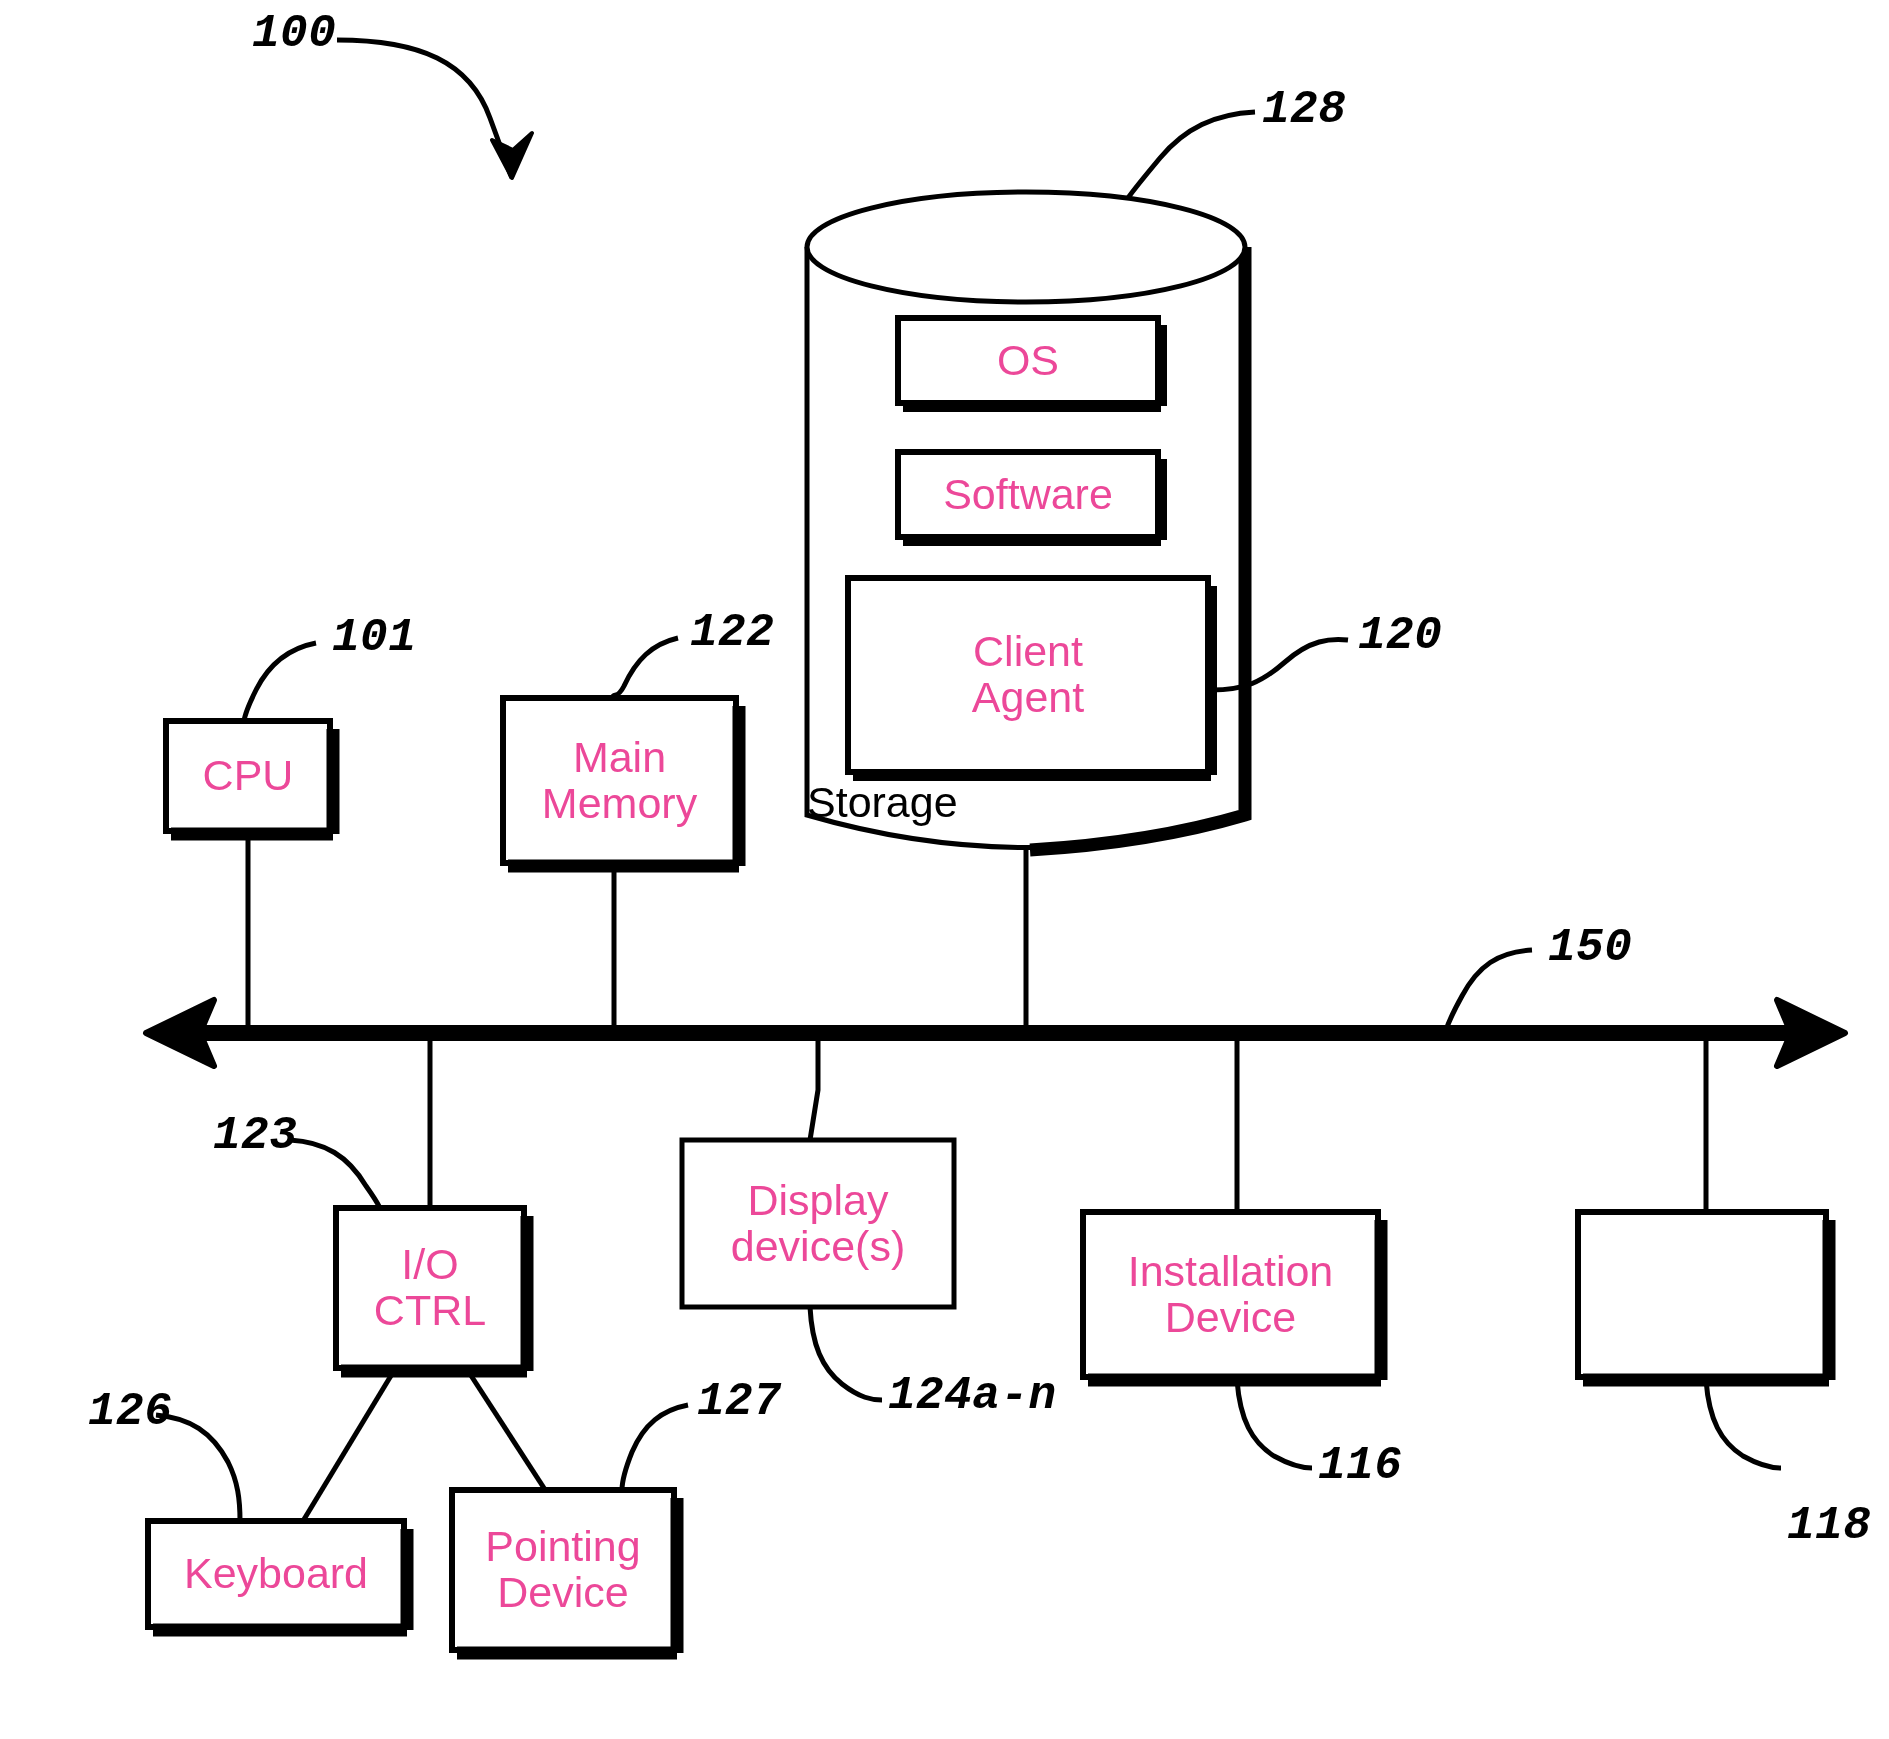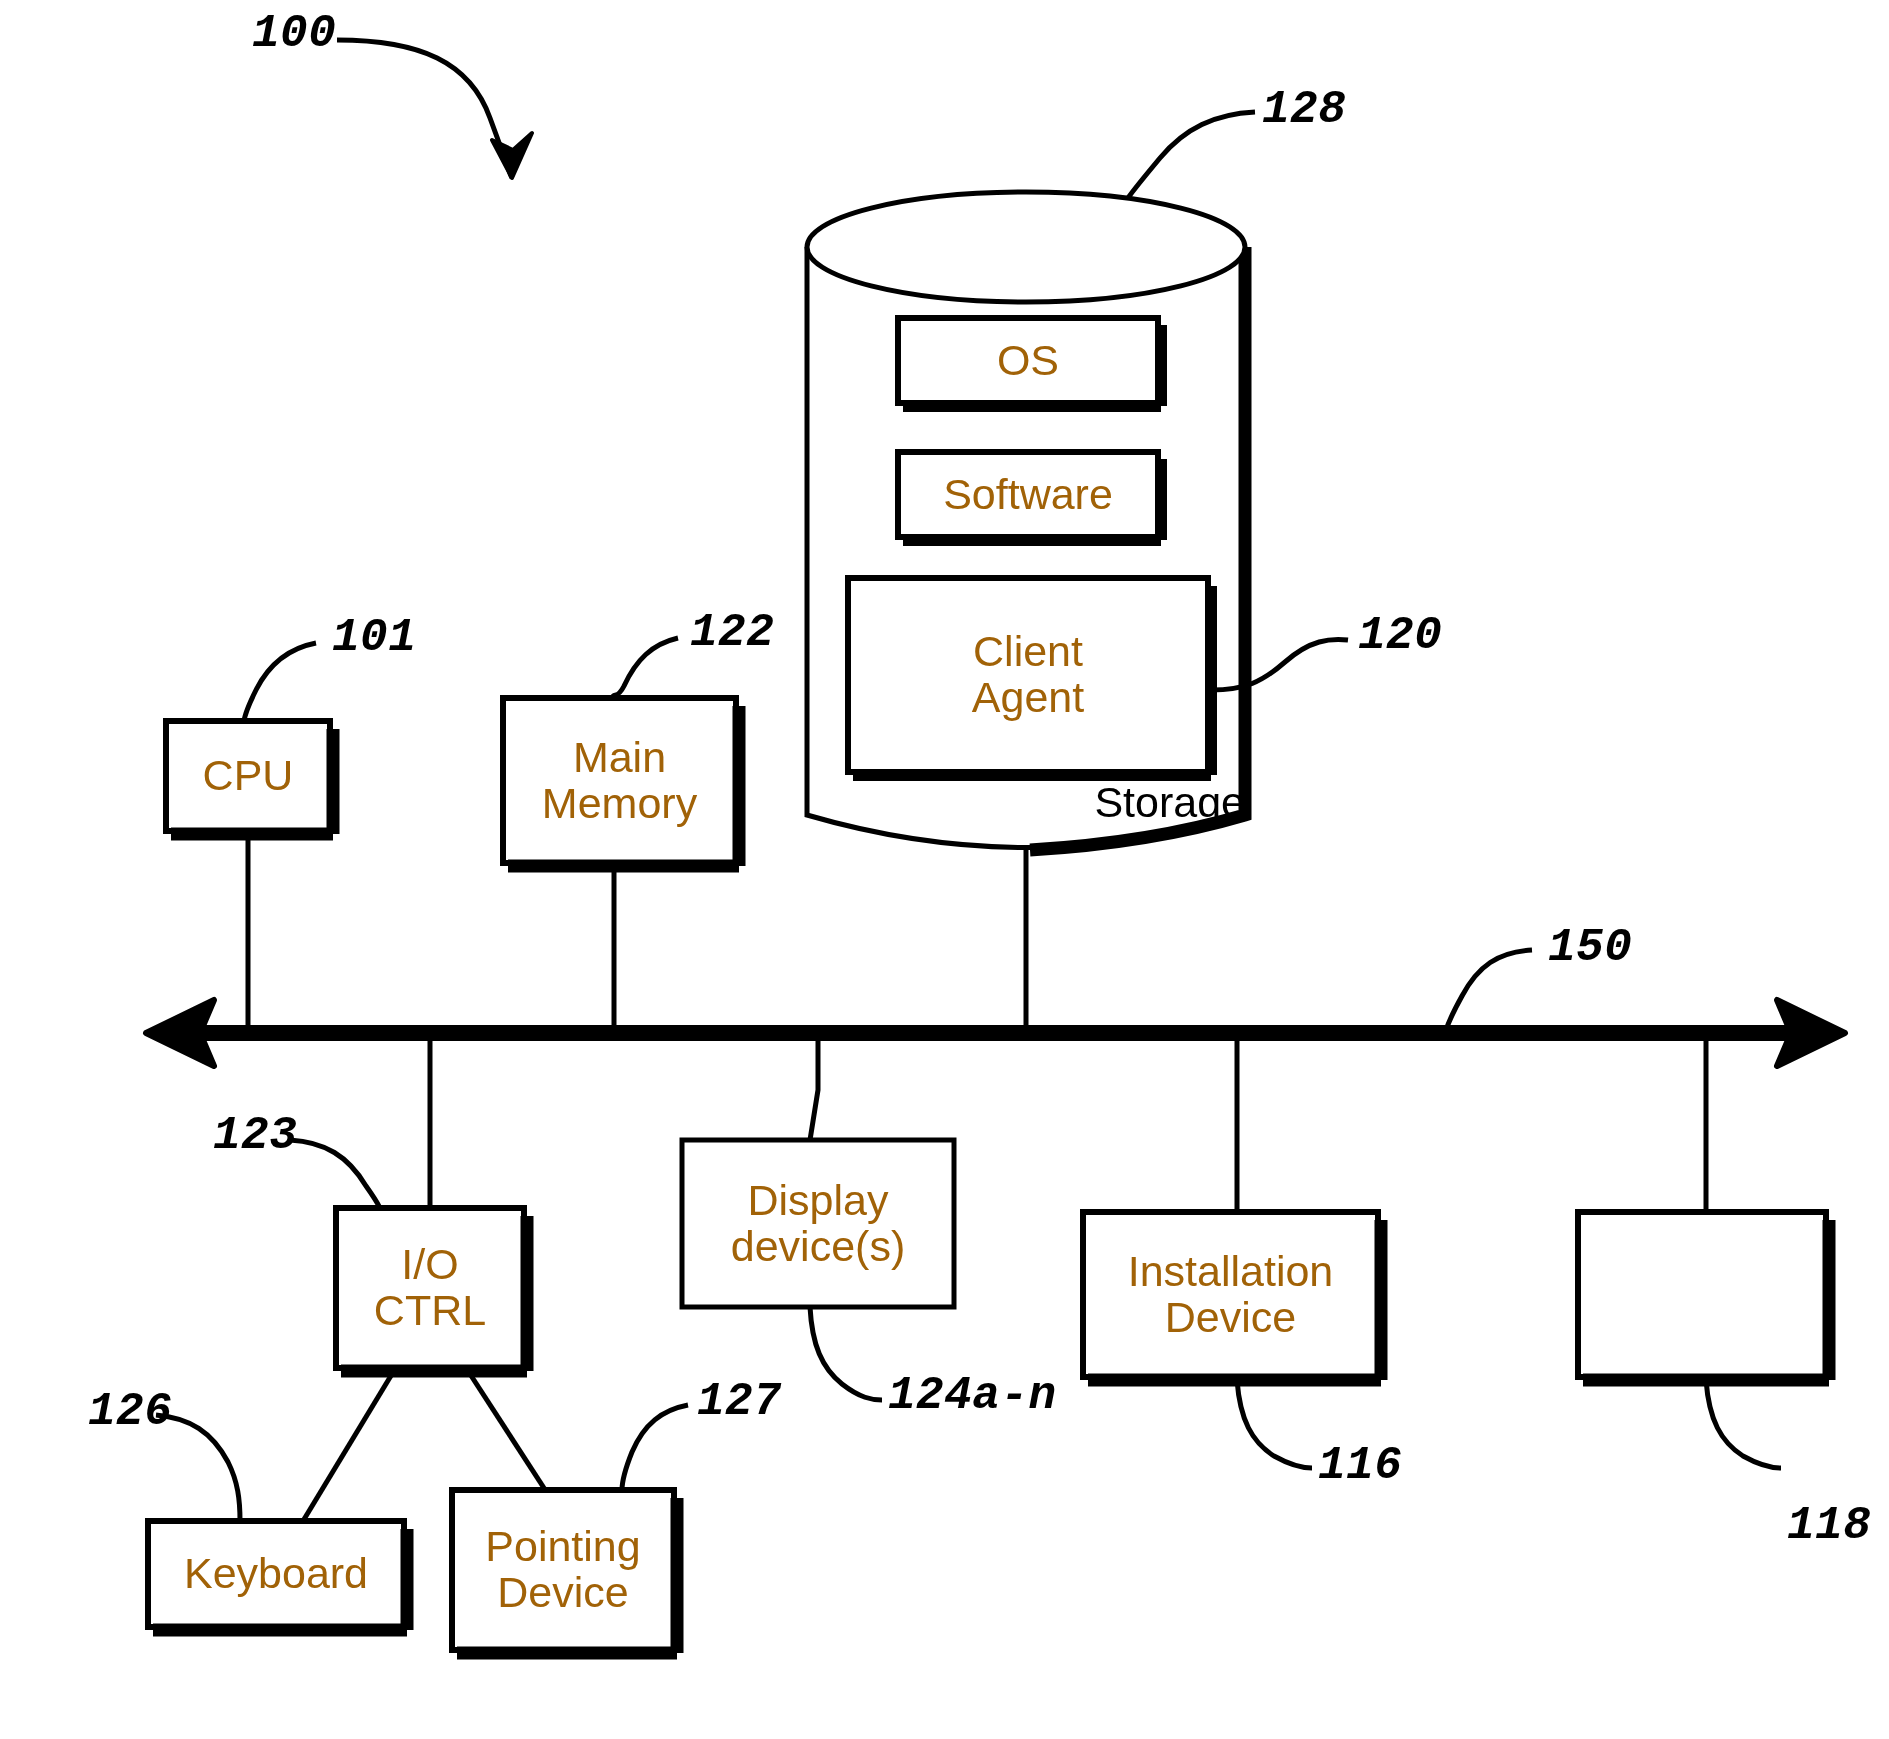--- a/index.html
+++ b/index.html
@@ -30,21 +30,21 @@
     font-style: italic;
     font-size: 46px;
     color: #000000;
     white-space: nowrap;
     letter-spacing: 0.5px;
   }
   .boxtext {
     position: absolute;
     font-family: "Liberation Sans", sans-serif;
     font-size: 43px;
-    color: #a16207;
+    color: #ec4899;
     text-align: center;
     line-height: 1.06;
     white-space: pre-line;
     display: flex;
     align-items: center;
     justify-content: center;
   }
   .cyltext {
     position: absolute;
     font-family: "Liberation Sans", sans-serif;
@@ -193,21 +193,21 @@
 
   <div class="lbl" style="left:1358px; top:610px;">120</div>
 
   <div class="boxtext" style="left:898px; top:318px; width:260px; height:85px;">OS</div>
 
   <div class="boxtext" style="left:898px; top:452px; width:260px; height:85px;">Software</div>
 
   <div class="boxtext" style="left:848px; top:578px; width:360px; height:194px;">Client
 Agent</div>
 
-  <div class="cyltext" style="left:807px; top:778px; width:438px; text-align:right;">Storage</div>
+  <div class="cyltext" style="left:807px; top:778px; width:438px; text-align:left;">Storage</div>
 
   <div class="lbl" style="left:332px; top:612px;">101</div>
   <div class="boxtext" style="left:166px; top:721px; width:164px; height:110px;">CPU</div>
 
   <div class="lbl" style="left:690px; top:607px;">122</div>
   <div class="boxtext" style="left:503px; top:698px; width:233px; height:165px;">Main
 Memory</div>
 
   <div class="lbl" style="left:1548px; top:922px;">150</div>
 

